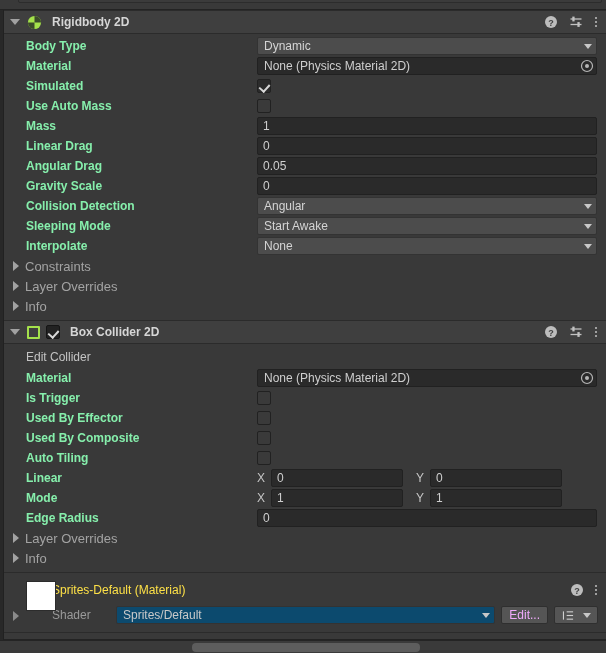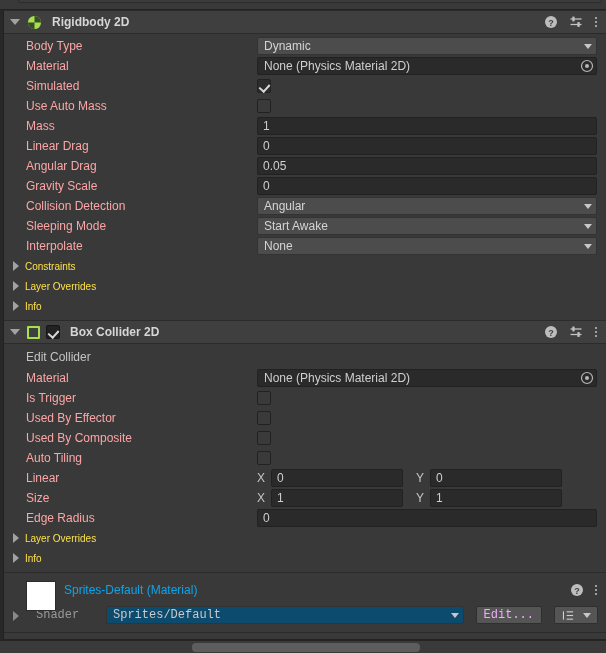--- a/index.html
+++ b/index.html
@@ -123,34 +123,35 @@
   .body { padding: 2px 0 4px 0; }
   .row {
     height: 20px;
     display: flex; align-items: center;
     padding-left: 22px;
     padding-right: 9px;
   }
   .row .label {
     width: 231px;
     flex: 0 0 231px;
-    color: #fca5a5;
+    color: #86efac;
     font-size: 12px;
     white-space: nowrap;
     overflow: hidden;
+    font-weight: bold;
   }
   .row .ctrl { flex: 1 1 auto; display: flex; align-items: flex-start; min-width: 0; }
 
   .foldrow {
     height: 20px;
     display: flex; align-items: center;
     padding-left: 9px;
     gap: 5px;
   }
-  .foldrow .label { color: #fde047; font-size: 10px; }
+  .foldrow .label { color: #a3a3a3; font-size: 13px; }
 
   .plainrow {
     height: 22px;
     display: flex; align-items: center;
     padding-left: 22px;
     color: #c4c4c4;
   }
 
   
   .dropdown {
@@ -250,30 +251,30 @@
   }
   .mat-row1 { display: flex; align-items: center; padding-left: 22px; height: 22px; }
   .mat-swatch {
     position: absolute;
     left: 22px; top: 8px;
     width: 30px; height: 30px;
     background: #ffffff;
     border: 1px solid #2c2c2c;
   }
   .mat-title {
-    margin-left: 38px;
-    color: #0ea5e9;
+    margin-left: 26px;
+    color: #fde047;
     font-size: 12px;
   }
   .mat-hdr-icons {
     margin-left: auto; display: flex; align-items: center; gap: 10px;
   }
   .mat-row2 {
     display: flex; align-items: center;
-    padding-left: 32px; height: 22px; margin-top: 3px; gap: 12px; font-family: Liberation Mono, monospace;
+    padding-left: 48px; height: 22px; margin-top: 3px; gap: 6px;
   }
   .mat-shader-label { color: #9a9a9a; font-size: 12px; width: 58px; flex: 0 0 58px; }
   .shader-dd {
     flex: 1 1 auto;
     height: 18px;
     background: #0c4a6e;
     border: 1px solid #333;
     border-radius: 2px;
     display: flex; align-items: center;
     padding: 0 4px 0 6px;
@@ -580,21 +581,21 @@
                 <span class="axis">X</span>
                 <span class="numfield">0</span>
                 <span class="gap"></span>
                 <span class="axis">Y</span>
                 <span class="numfield">0</span>
               </span>
             </span>
           </div>
 
           <div class="row">
-            <span class="label">Size</span>
+            <span class="label">Mode</span>
             <span class="ctrl">
               <span class="vec">
                 <span class="axis">X</span>
                 <span class="numfield">1</span>
                 <span class="gap"></span>
                 <span class="axis">Y</span>
                 <span class="numfield">1</span>
               </span>
             </span>
           </div>

